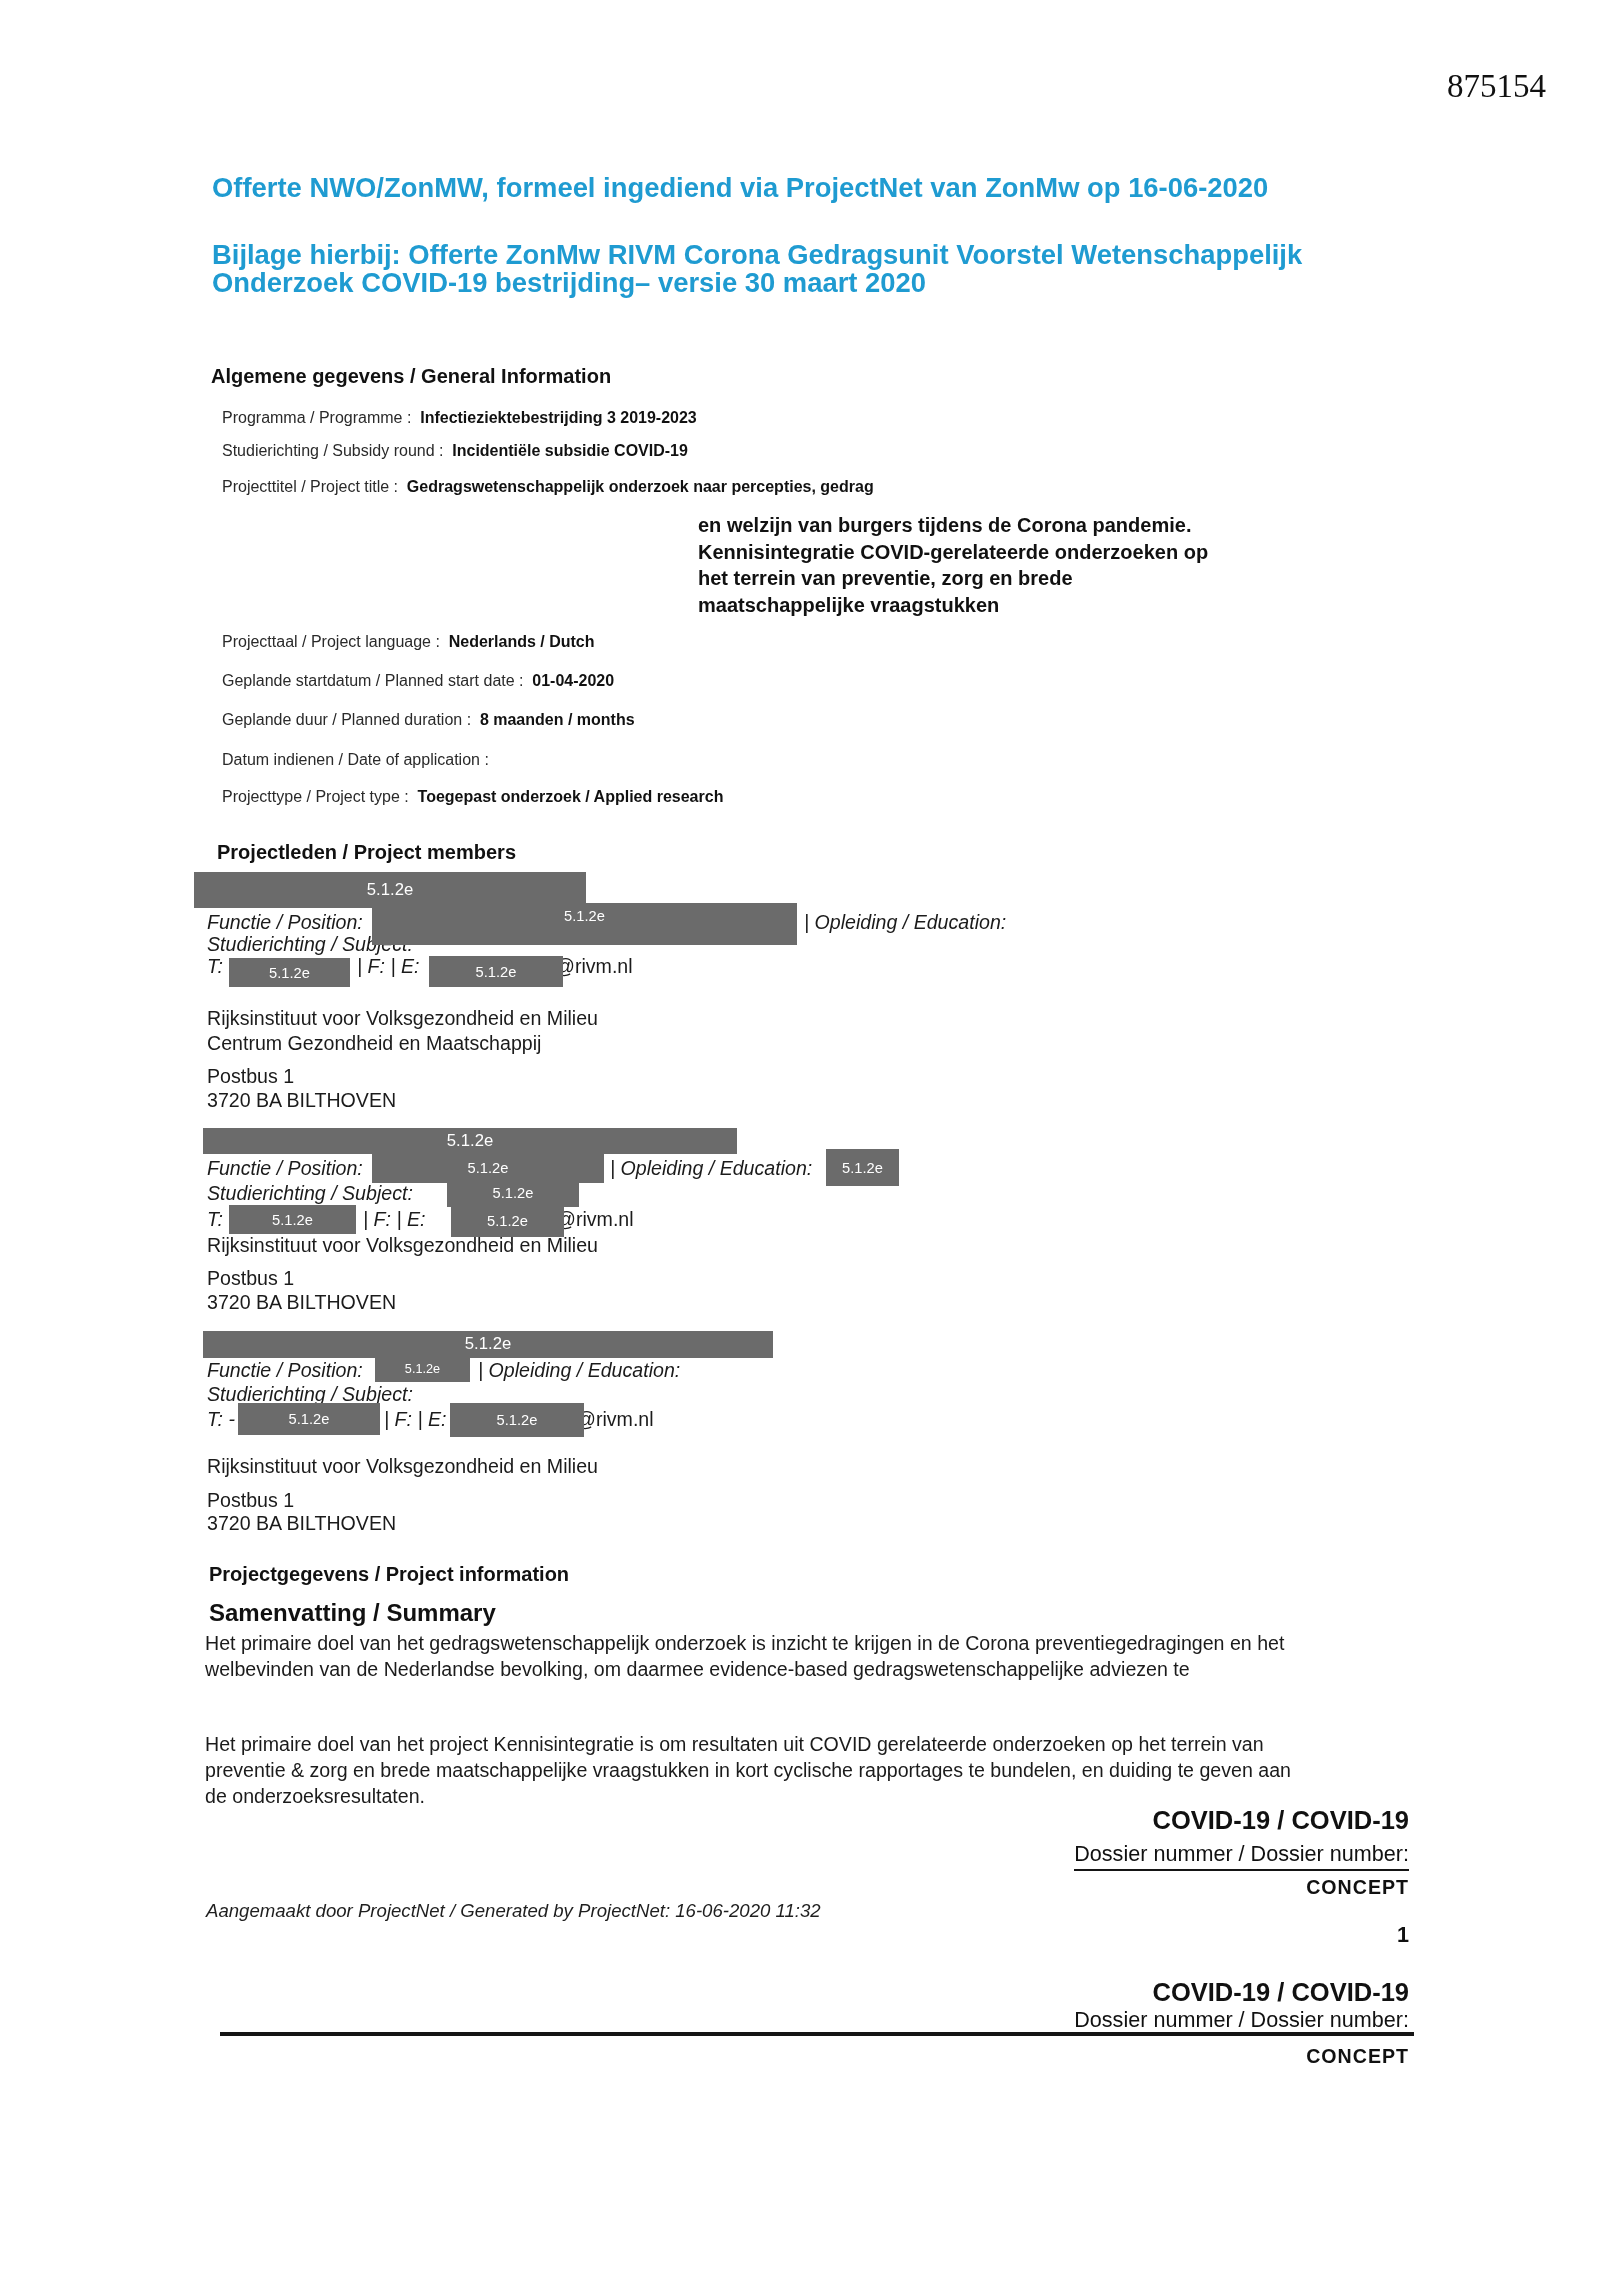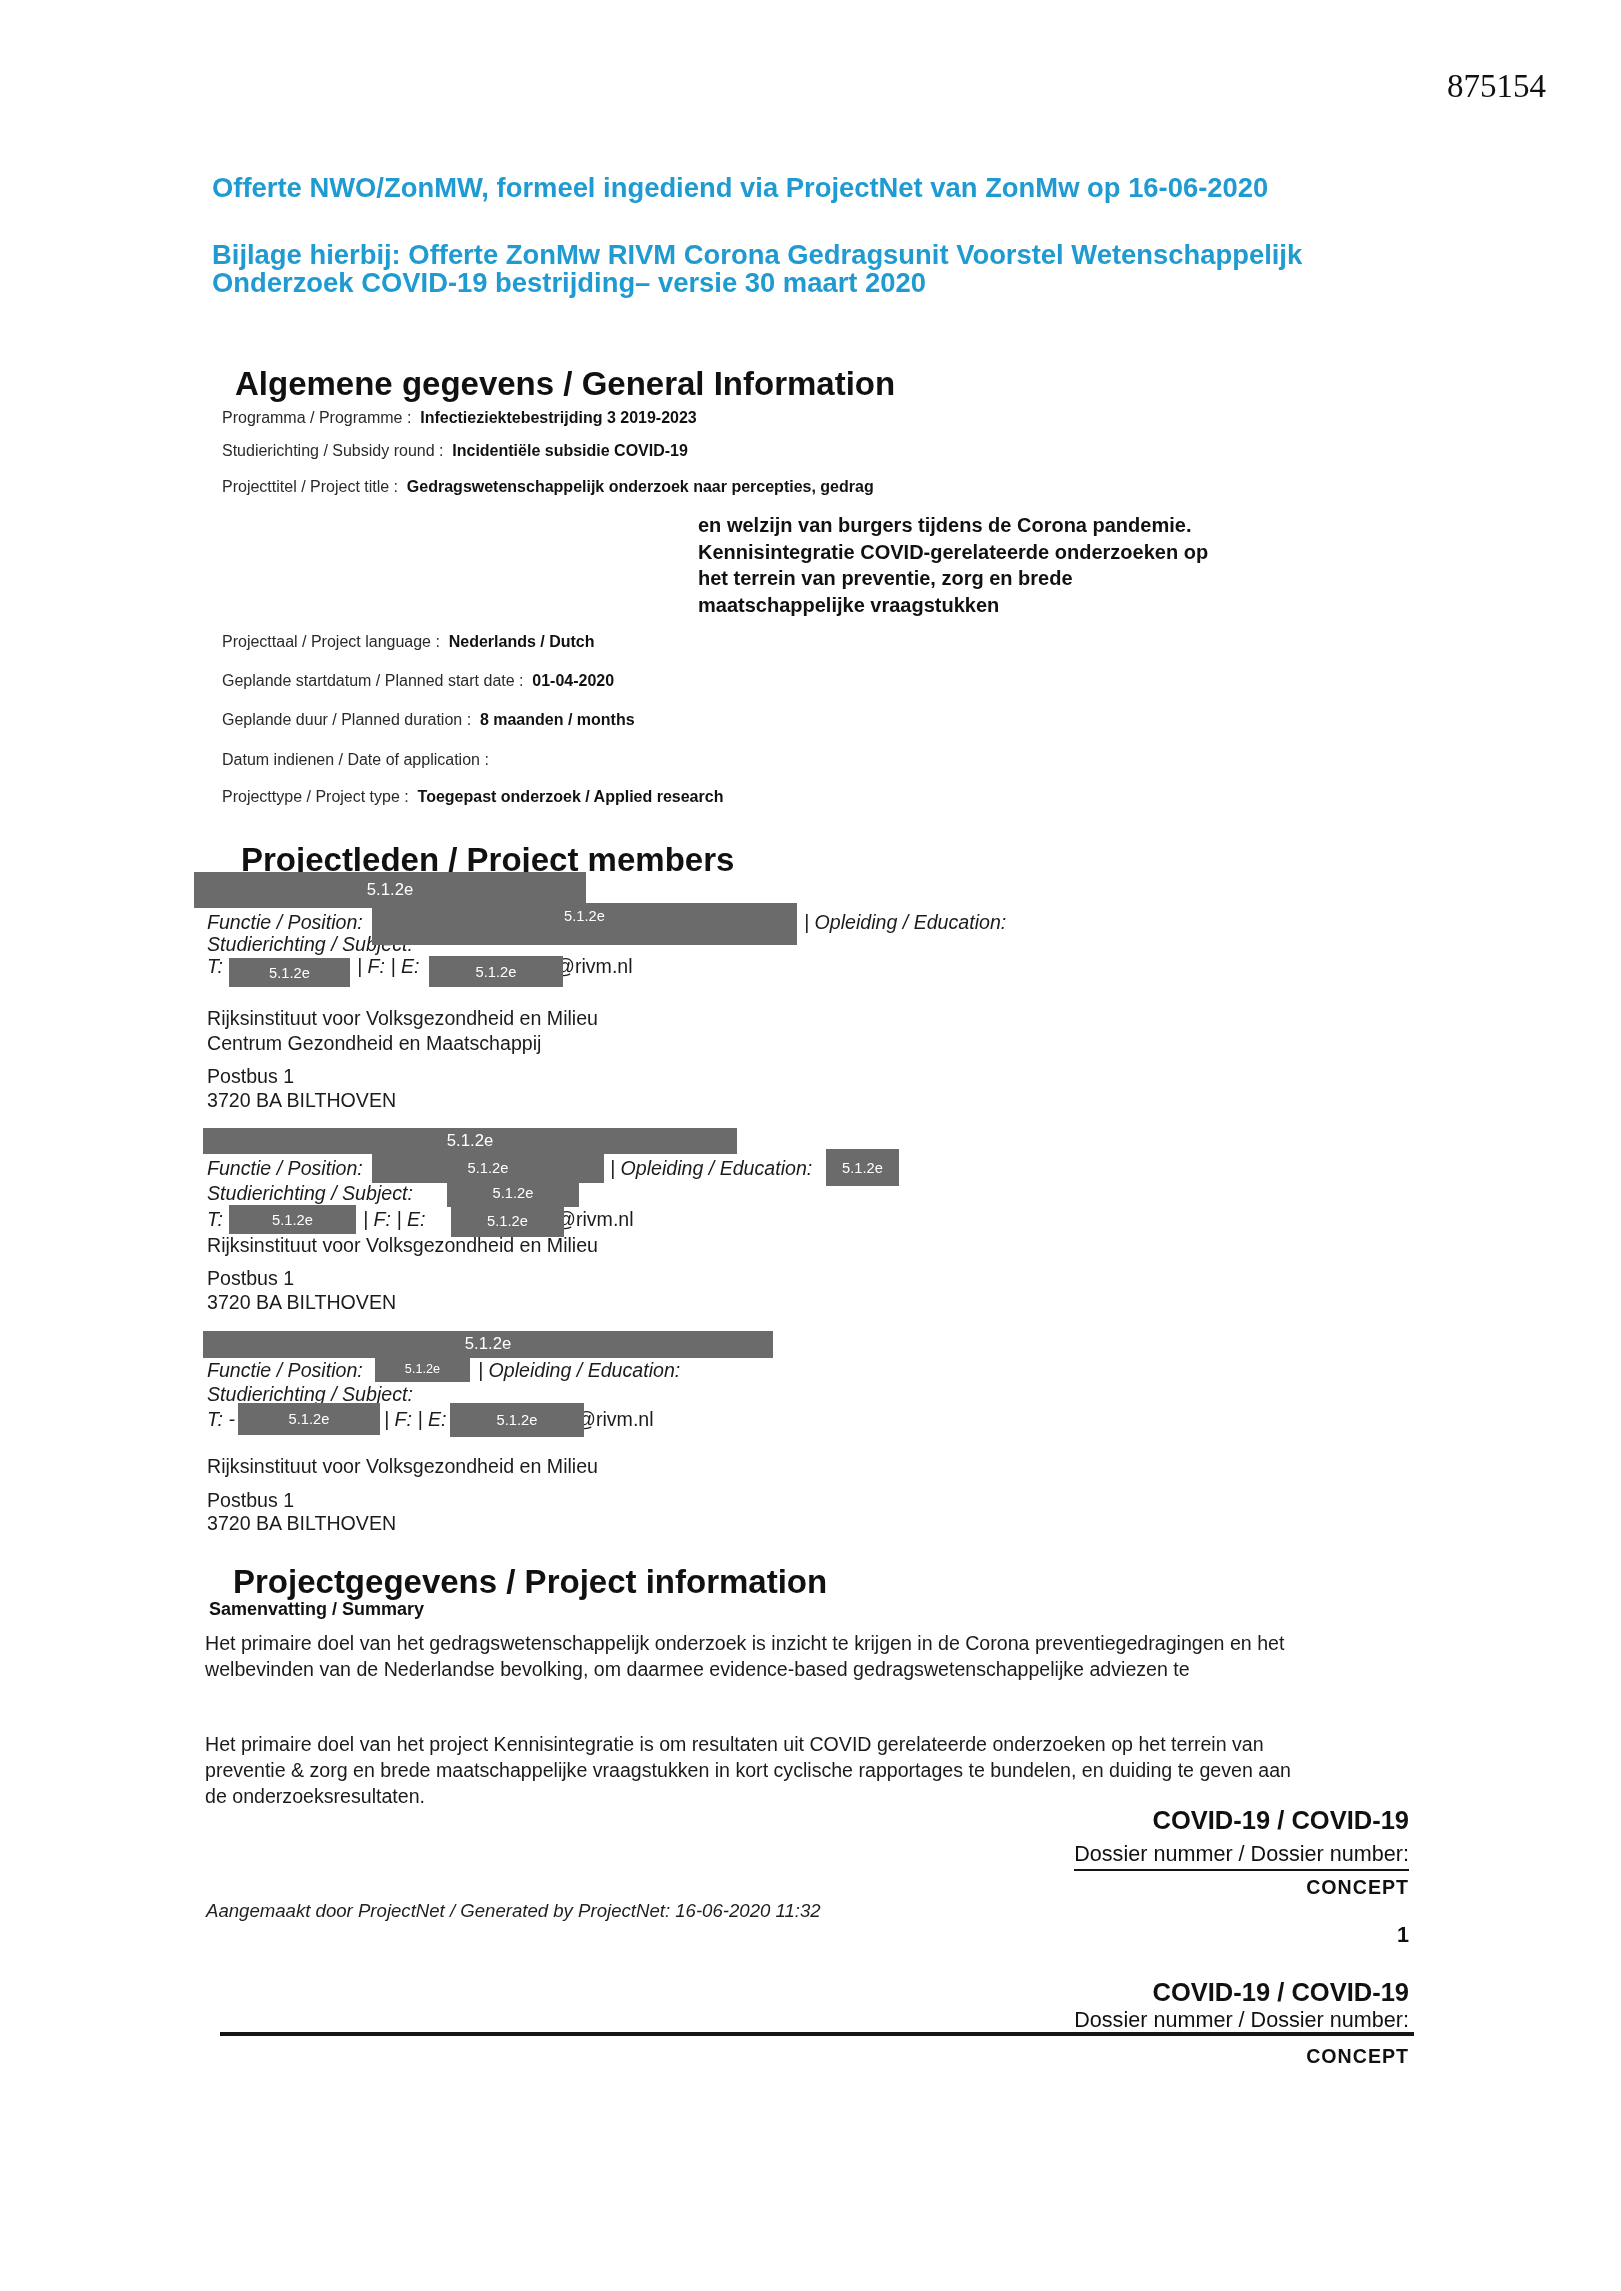--- a/index.html
+++ b/index.html
@@ -12,22 +12,22 @@
     position:relative;
     width:1621px;height:2292px;
     background:#ffffff;
     font-family:"Liberation Sans","DejaVu Sans",sans-serif;
     color:var(--ink);
     overflow:hidden;
   }
   .abs{position:absolute;}
   .doc-number{font-size:33px;color:#111;text-align:right;}
   .blue-h{color:var(--blue);font-weight:bold;font-size:27.4px;line-height:28px;white-space:nowrap;}
-  .sec-h{font-weight:bold;font-size:33px;color:#111;white-space:nowrap;margin-left:24px;}
-  .sub-h{font-weight:bold;font-size:18px;color:#111;white-space:nowrap;}
+  .sec-h{font-weight:bold;font-size:20px;color:#111;white-space:nowrap;}
+  .sub-h{font-weight:bold;font-size:24px;color:#111;white-space:nowrap;}
   .field-row{white-space:nowrap;}
   .flabel{font-size:16px;color:#2a2a2a;}
   .fvalue{font-weight:bold;font-size:16px;color:#111;margin-left:8.8px;}
   .cont-line{font-weight:bold;font-size:20px;color:#111;line-height:26.5px;white-space:nowrap;}
   .body-line{font-size:19.6px;line-height:25.5px;white-space:nowrap;}
   .it{font-style:italic;}
   .redact{
     background:var(--redact);
     color:#ffffff;
     display:flex;align-items:center;justify-content:center;

